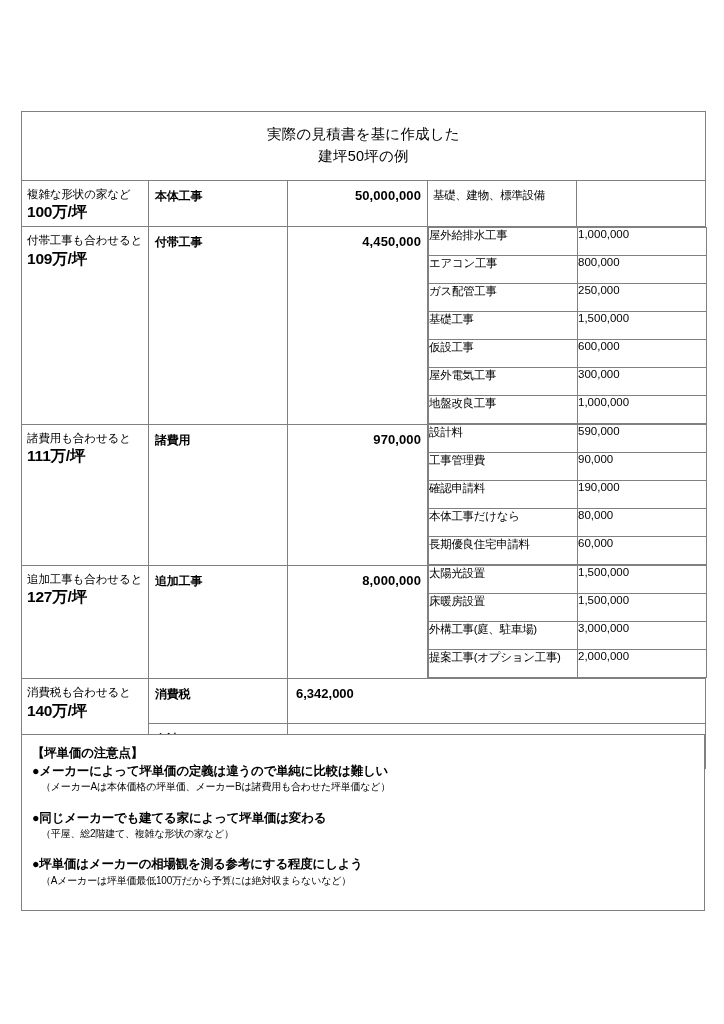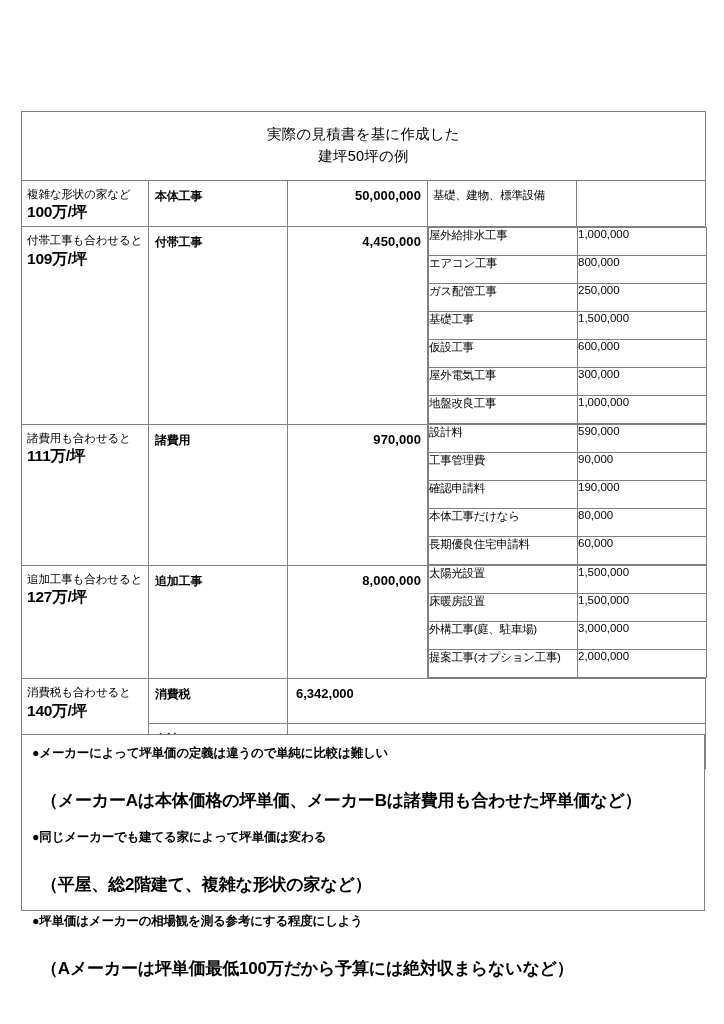--- a/index.html
+++ b/index.html
@@ -150,27 +150,26 @@
     letter-spacing: -0.2px;
   }
   .note-item {
     font-size: 12.5px;
     font-weight: bold;
     line-height: 1.45;
     letter-spacing: -0.2px;
     white-space: nowrap;
   }
   .note-sub {
-    font-size: 17px;
-    font-weight: bold;
+    font-size: 10px;
+    font-weight: normal;
     line-height: 1.45;
     padding-left: 9px;
     letter-spacing: -0.2px;
     white-space: nowrap;
-    margin-top: 27px;
   }
   .note-gap {
     height: 14px;
   }
 </style>
 </head>
 <body>
 
 <div id="page">
 
@@ -333,20 +332,21 @@
       </tr>
 
       <tr>
         <td class="cat-cell" style="height:33px">合計</td>
         <td colspan="3" class="spanall">69,762,000</td>
       </tr>
     </tbody>
   </table>
 
   <div id="notes-box">
+    <div class="note-head">【坪単価の注意点】</div>
     <div id="notes-list">
         <div class="note-item">●メーカーによって坪単価の定義は違うので単純に比較は難しい</div>
         <div class="note-sub">（メーカーAは本体価格の坪単価、メーカーBは諸費用も合わせた坪単価など）</div>
         <div class="note-gap"></div>
         <div class="note-item">●同じメーカーでも建てる家によって坪単価は変わる</div>
         <div class="note-sub">（平屋、総2階建て、複雑な形状の家など）</div>
         <div class="note-gap"></div>
         <div class="note-item">●坪単価はメーカーの相場観を測る参考にする程度にしよう</div>
         <div class="note-sub">（Aメーカーは坪単価最低100万だから予算には絶対収まらないなど）</div>
       </div>

